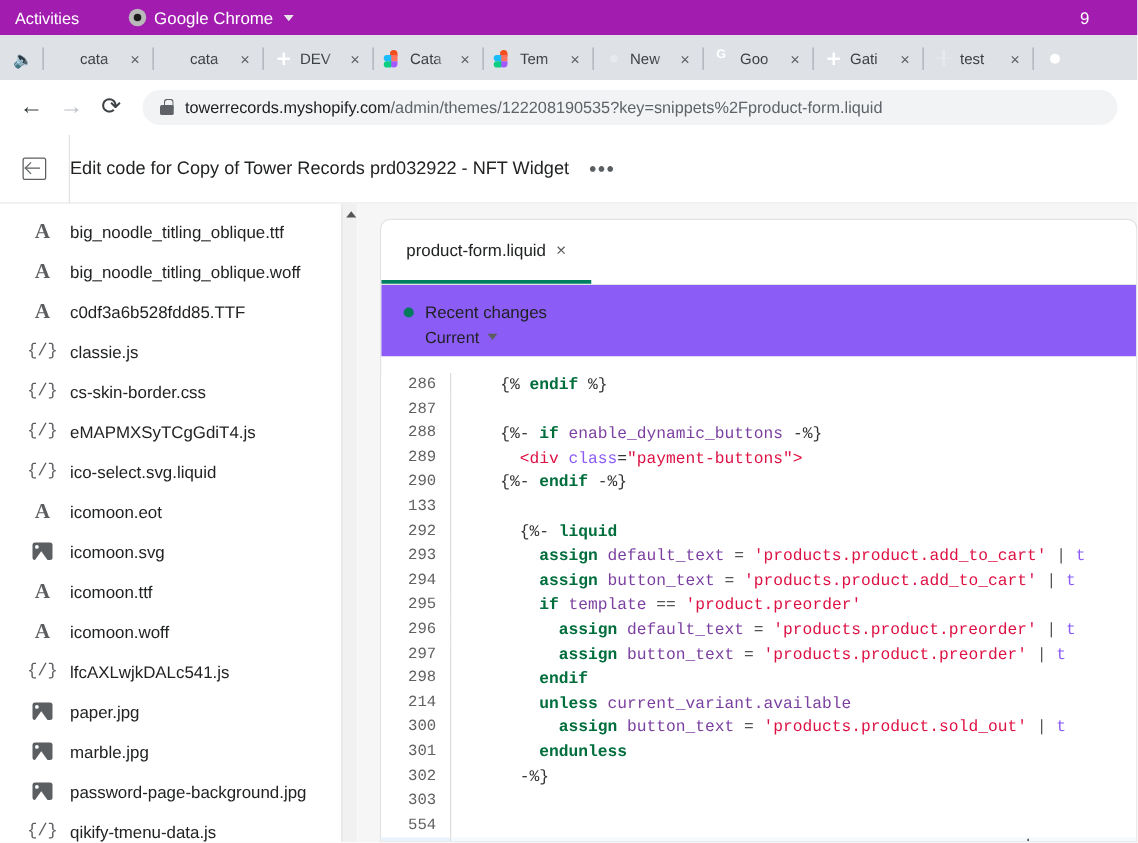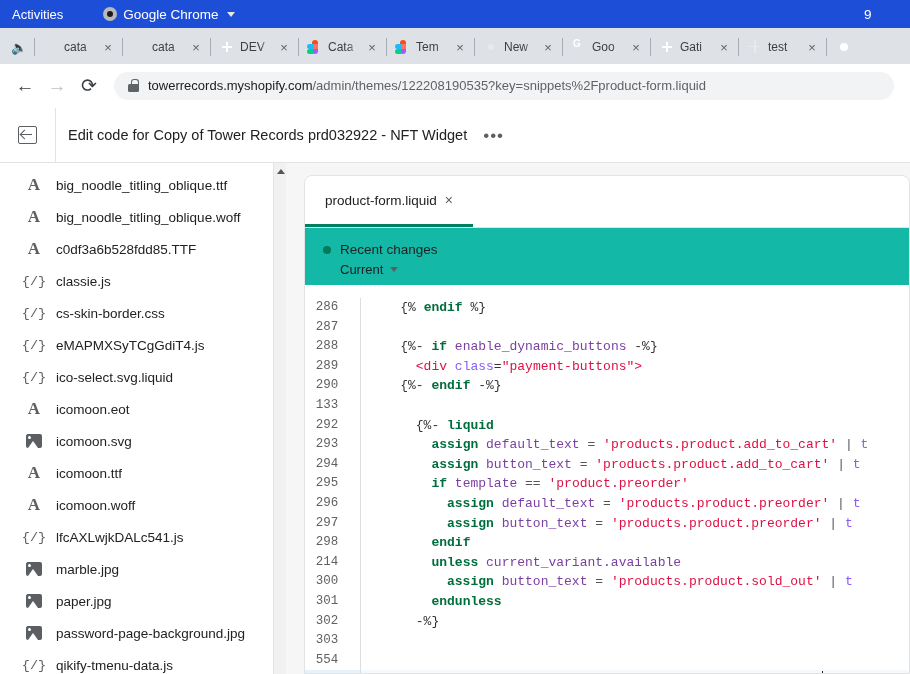--- a/index.html
+++ b/index.html
@@ -5,21 +5,21 @@
   * { box-sizing: border-box; margin: 0; padding: 0; }
   html, body {
     width: 910px; height: 674px;
     overflow: hidden;
     font-family: "Liberation Sans", sans-serif;
     background: #ffffff;
   }
 
   
   .gnome-bar {
-    height: 28px; background: #1d4ed8; color: #ffffff;
+    height: 28px; background: #a21caf; color: #ffffff;
     display: flex; align-items: center; padding: 0 12px;
     font-size: 13px; position: relative;
   }
   .gnome-app {
     display: flex; align-items: center; gap: 6px;
     margin-left: 40px; font-size: 13.5px; color: #ffffff;
   }
   .chrome-dot {
     width: 14px; height: 14px; border-radius: 50%;
     background: #b9b9b9; position: relative; display: inline-block;
@@ -193,21 +193,21 @@
   .exit-icon::before {
     content: ""; position: absolute; left: 2px; top: 6.5px;
     width: 11px; height: 1.8px; background: #5c5f62;
   }
   .exit-icon::after {
     content: ""; position: absolute; left: 2px; top: 4.3px;
     width: 6px; height: 6px; border-left: 1.8px solid #5c5f62;
     border-bottom: 1.8px solid #5c5f62; transform: rotate(45deg);
   }
   .admin-title {
-    font-size: 14.5px; color: #202223; margin-left: 12px;
+    font-size: 14.5px; color: #202223; 
   }
   .admin-more {
     margin-left: 16px; color: #5c5f62; font-size: 17px;
     letter-spacing: 1px; line-height: 1;
   }
 
   
   .workspace { display: flex; height: calc(674px - 28px - 36px - 44px - 55px); background:#fff; }
 
   
@@ -264,21 +264,21 @@
     border-radius: 8px 8px 0 0;
   }
   .file-tab {
     display: flex; align-items: center; gap: 8px;
     padding: 0 20px; font-size: 13.5px; color: #202223;
     border-bottom: 3px solid #008060; position: relative;
   }
   .file-tab-close { font-size: 14px; color: #5c5f62; line-height: 1; }
 
   .recent {
-    padding: 14px 0 8px 18px; background: #14b8a6;
+    padding: 14px 0 8px 18px; background: #8b5cf6;
   }
   .recent-line {
     display: flex; align-items: center; gap: 9px;
     font-size: 13.5px; color: #202223;
   }
   .recent-dot {
     width: 8px; height: 8px; border-radius: 50%; background: #007b5c;
     flex: 0 0 8px;
   }
   .recent-sel {
@@ -294,21 +294,21 @@
   
   .code-wrap {
     position: absolute; left: 0; right: 0; top: 122px; bottom: 0;
     background: #ffffff; overflow: hidden;
     font-family: "Liberation Mono", monospace; font-size: 13px;
   }
   .code-line { display: flex; height: 19.6px; align-items: center; }
   .code-line.active .ln { background: #e8f2fd; }
   .code-line.active .src { background: #f4f9fe; }
   .ln {
-    width: 56px; flex: 0 0 56px; text-align: center; padding-right: 11px;
+    width: 56px; flex: 0 0 56px; text-align: right; padding-right: 11px;
     color: #616161; font-size: 12.5px; border-right: 1px solid #ddd;
     height: 19.6px; line-height: 19.6px;
   }
   .src {
     flex: 1; white-space: pre; padding-left: 8px; color: #333;
     height: 19.6px; line-height: 19.6px; overflow: hidden;
   }
   .t-tag   { color: #d14; }
   .t-kw    { color: #006e3c; font-weight: bold; }
   .t-var   { color: #7b3fa0; }
@@ -490,27 +490,27 @@
         <div class="file-row">
           <span class="fi">
             <span class="fi-code">{/}</span>
           </span>
           <span>lfcAXLwjkDALc541.js</span>
         </div>
         <div class="file-row">
           <span class="fi">
             <span class="fi-img"></span>
           </span>
+          <span>paper.jpg</span>
+        </div>
+        <div class="file-row">
+          <span class="fi">
+            <span class="fi-img"></span>
+          </span>
           <span>marble.jpg</span>
-        </div>
-        <div class="file-row">
-          <span class="fi">
-            <span class="fi-img"></span>
-          </span>
-          <span>paper.jpg</span>
         </div>
         <div class="file-row">
           <span class="fi">
             <span class="fi-img"></span>
           </span>
           <span>password-page-background.jpg</span>
         </div>
         <div class="file-row">
           <span class="fi">
             <span class="fi-code">{/}</span>

